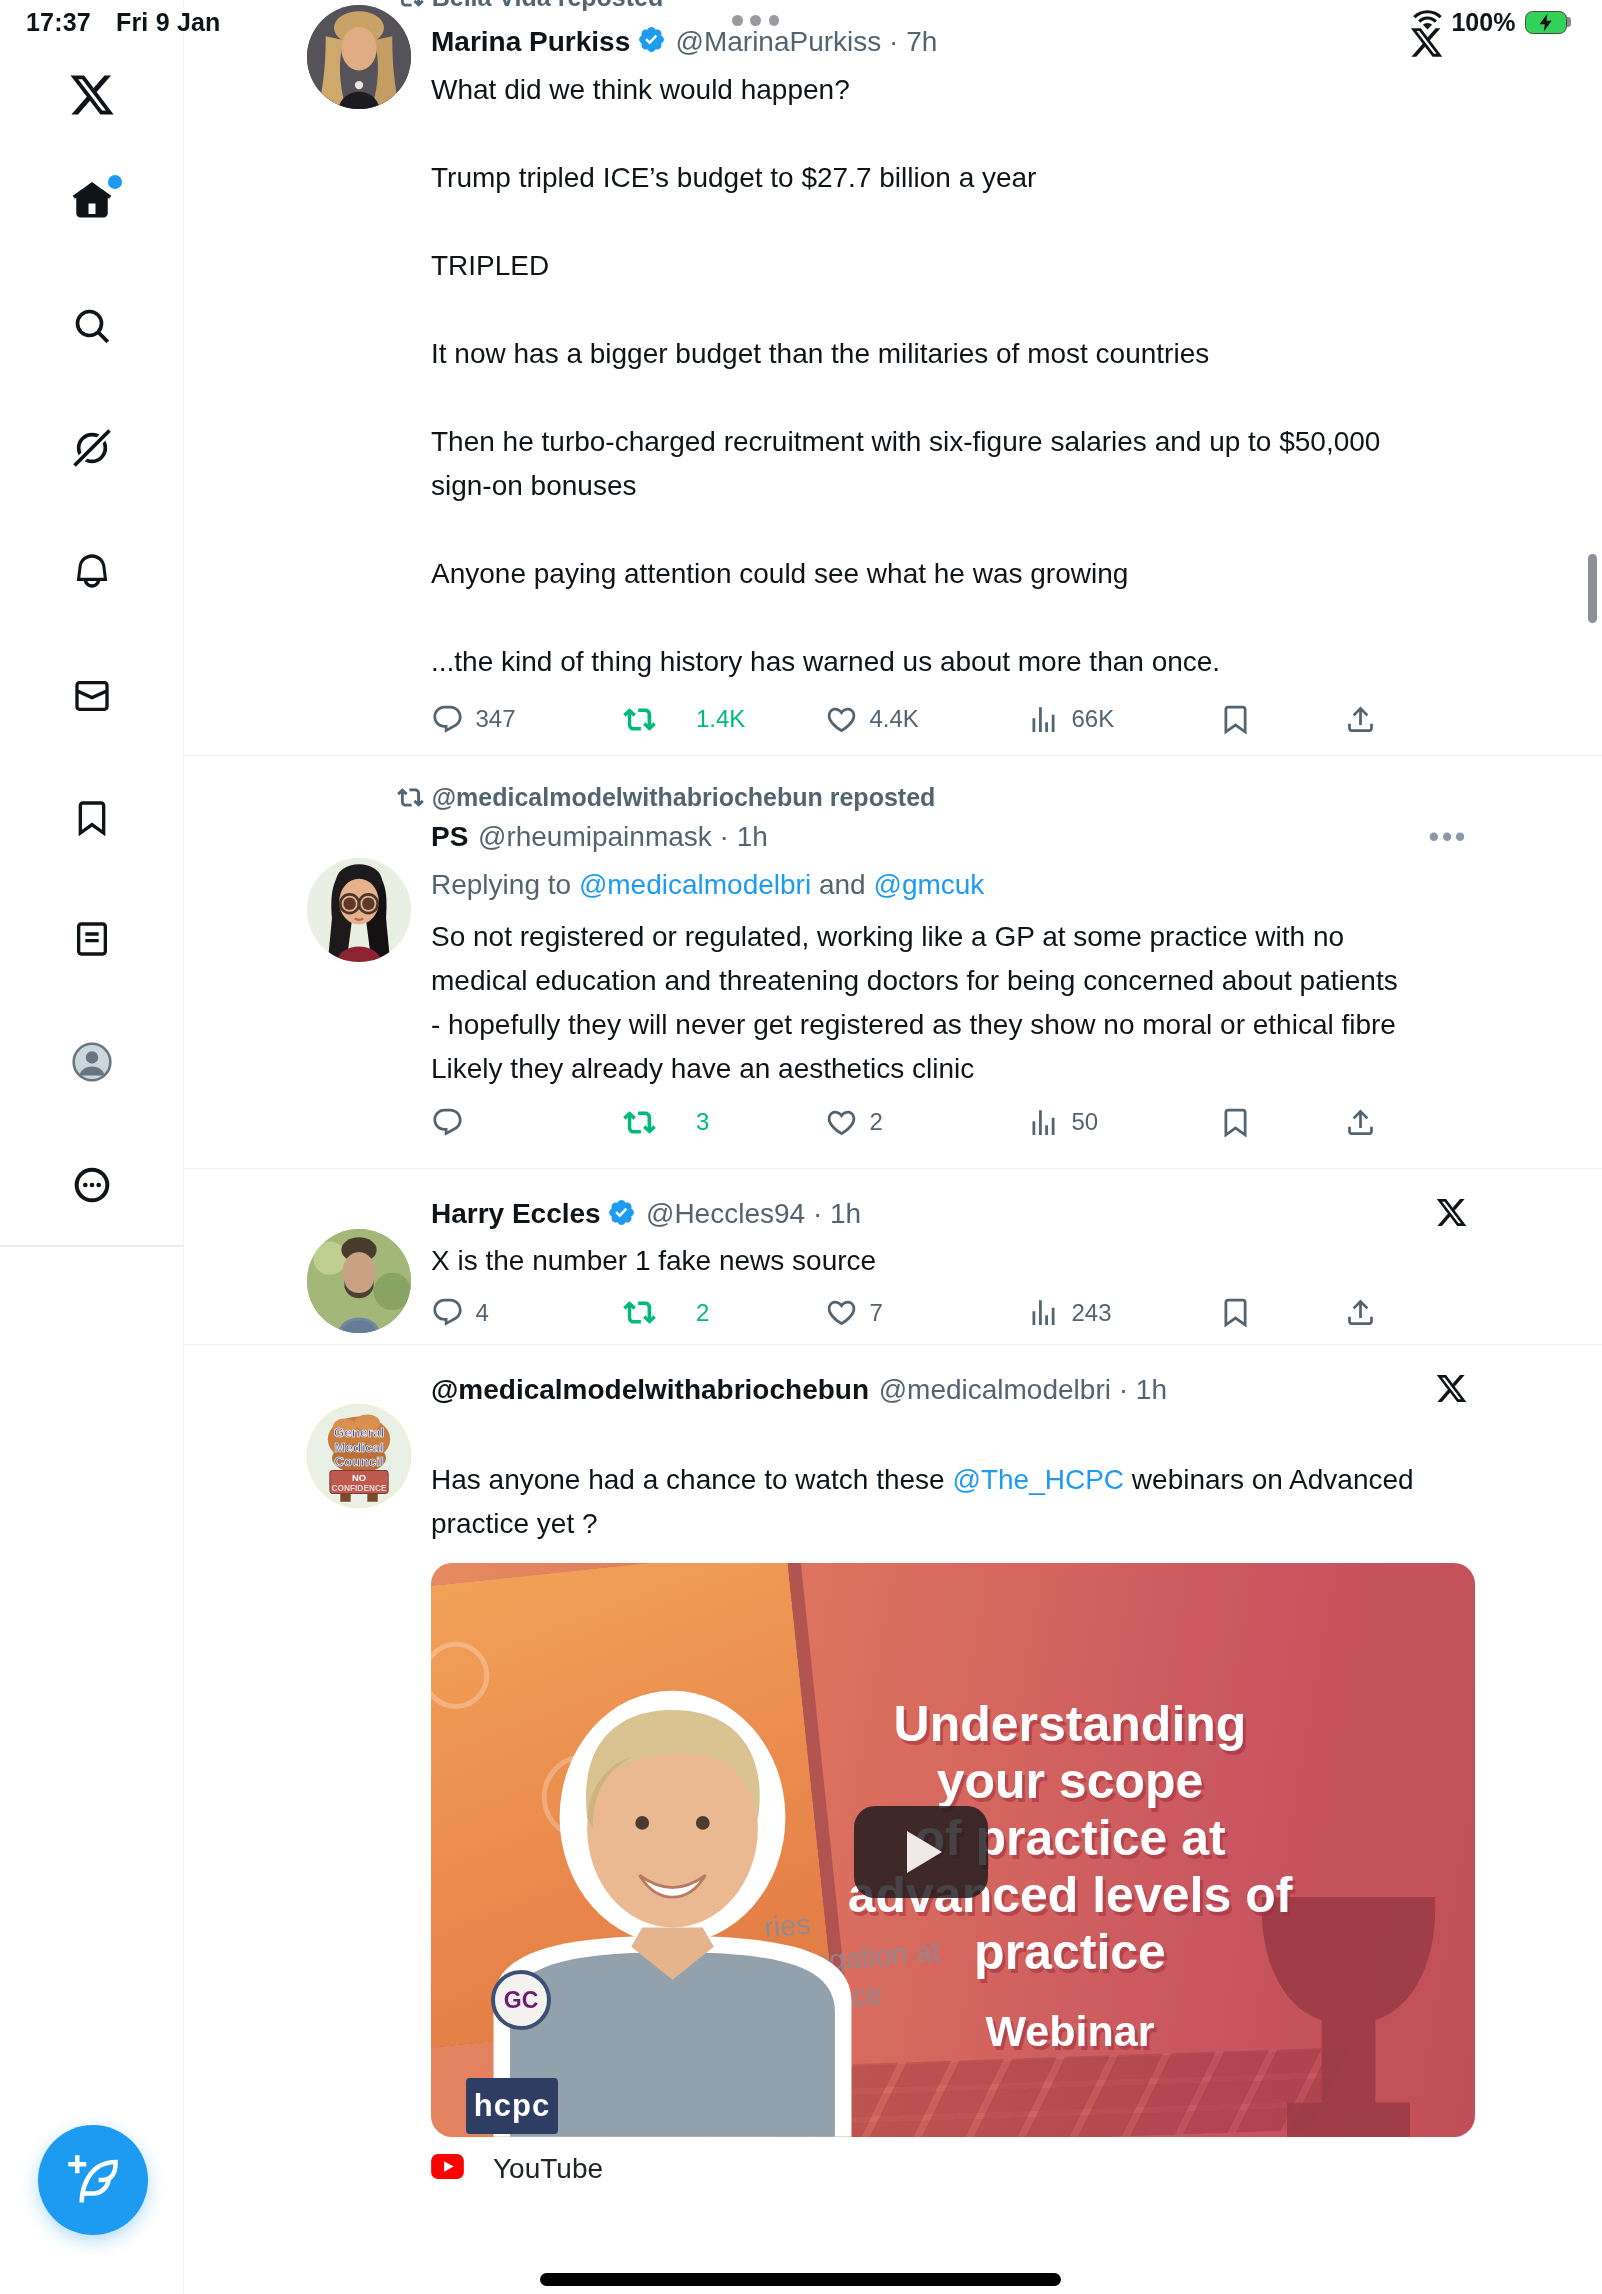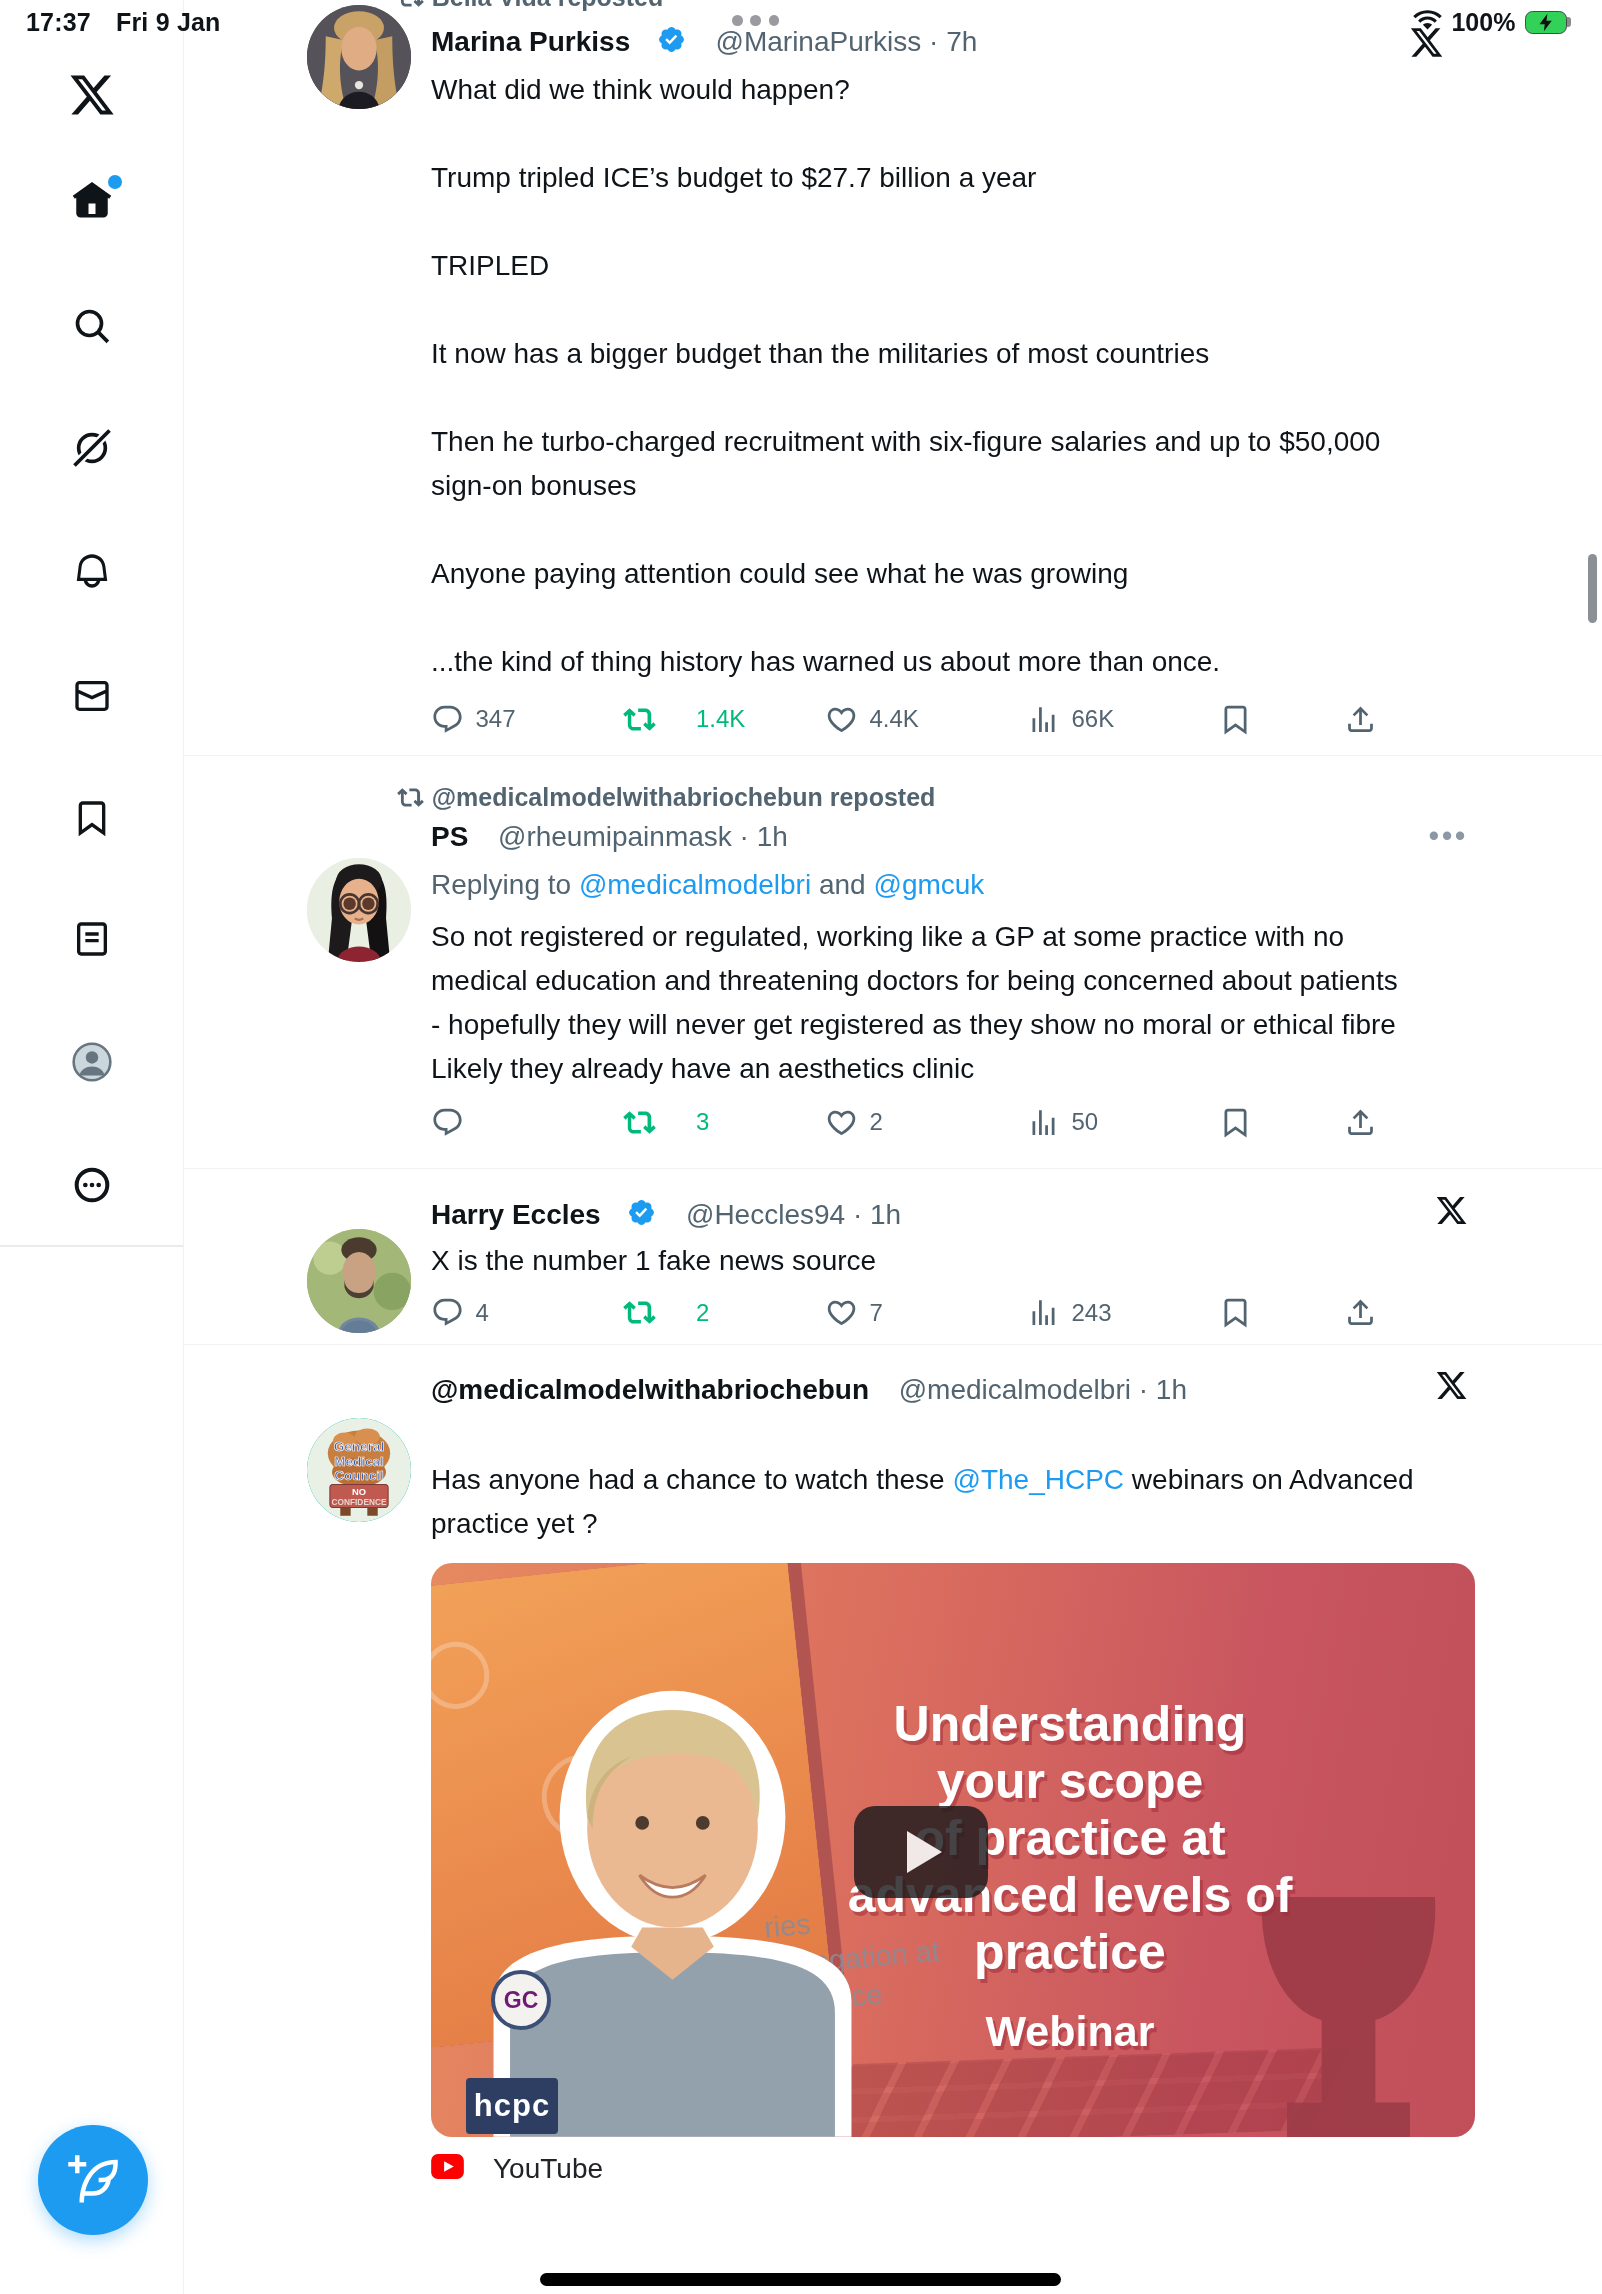--- a/index.html
+++ b/index.html
@@ -29,21 +29,21 @@
     background:#1d9bf0; display:flex; align-items:center; justify-content:center;
     box-shadow:0 5.8px 17.3px rgba(29,155,240,.35); }
 
   
   .feed { position:absolute; left:184px; top:0; width:1418px; height:2294px; overflow:hidden; }
   .tweet { position:relative; border-bottom:1.9px solid #eff3f4; }
   .tweet.last { border-bottom:none; }
   .avatar { position:absolute; left:123px; width:104px; height:104px; border-radius:50%; overflow:hidden; }
   .t-content { margin-left:247px; margin-right:161px; }
   .ctx { display:flex; align-items:center; gap:7.7px; padding-left:213px; color:#536471; font-size:25px; font-weight:700; }
-  .hdr { display:flex; align-items:flex-end; margin-left:247px; margin-right:115px;gap:20px; }
+  .hdr { display:flex; align-items:center; margin-left:247px; margin-right:115px; }
   .name { font-size:28px; font-weight:700; color:#0f1419; white-space:nowrap; }
   .meta { font-size:28px; color:#536471; margin-left:9.6px; white-space:nowrap; }
   .vbadge { margin-left:6.7px; flex:0 0 auto; }
   .body-txt { font-size:28px; line-height:44px; color:#0f1419; white-space:pre-line; }
   .para { font-size:28px; line-height:44px; color:#0f1419; margin-top:44px; }
   .para.first { margin-top:9.6px; }
   .link { color:#1d9bf0; }
   .gray { color:#536471; }
   .x-right { position:absolute; right:134px; }
   .more-dots { position:absolute; right:134px; color:#8b98a5; font-size:29px; letter-spacing:2.9px; font-weight:700; }
@@ -400,21 +400,21 @@
         </span>
         <span class="act">
           <svg width="33" height="33" viewBox="0 0 24 24" fill="#536471">
               <path d="M12 2.59l5.7 5.7-1.41 1.42L13 6.41V16h-2V6.41l-3.3 3.3-1.41-1.42L12 2.59zM21 15l-.02 3.51c0 1.38-1.12 2.49-2.5 2.49H5.5C4.11 21 3 19.88 3 18.5V15h2v3.5c0 .28.22.5.5.5h12.98c.28 0 .5-.22.5-.5L19 15h2z"></path>
             </svg>
         </span>
       </div>
     </article>
 
     <article class="tweet last" style="padding-bottom:9.6px">
-      <div class="avatar" style="top:44px;background:#14b8a6">
+      <div class="avatar" style="top:30px;background:#fde047">
         <svg width="104" height="104" viewBox="0 0 100 100">
           <circle cx="50" cy="50" r="50" fill="#e9f1e7"></circle>
           <ellipse cx="50" cy="34" rx="30" ry="22" fill="#c87e3f"></ellipse>
           <ellipse cx="36" cy="22" rx="11" ry="8" fill="#d98f4e"></ellipse>
           <ellipse cx="58" cy="18" rx="12" ry="8" fill="#d98f4e"></ellipse>
           <ellipse cx="50" cy="52" rx="26" ry="14" fill="#b96f36"></ellipse>
           <text x="50" y="32" text-anchor="middle" font-size="13" font-weight="bold" fill="#3b5ea8" stroke="#fff" stroke-width=".6">General</text>
           <text x="50" y="46" text-anchor="middle" font-size="13" font-weight="bold" fill="#3b5ea8" stroke="#fff" stroke-width=".6">Medical</text>
           <text x="50" y="60" text-anchor="middle" font-size="13" font-weight="bold" fill="#3b5ea8" stroke="#fff" stroke-width=".6">Council</text>
           <rect x="22" y="64" width="56" height="22" rx="3" fill="#c05a50" stroke="#7c3a34"></rect>

